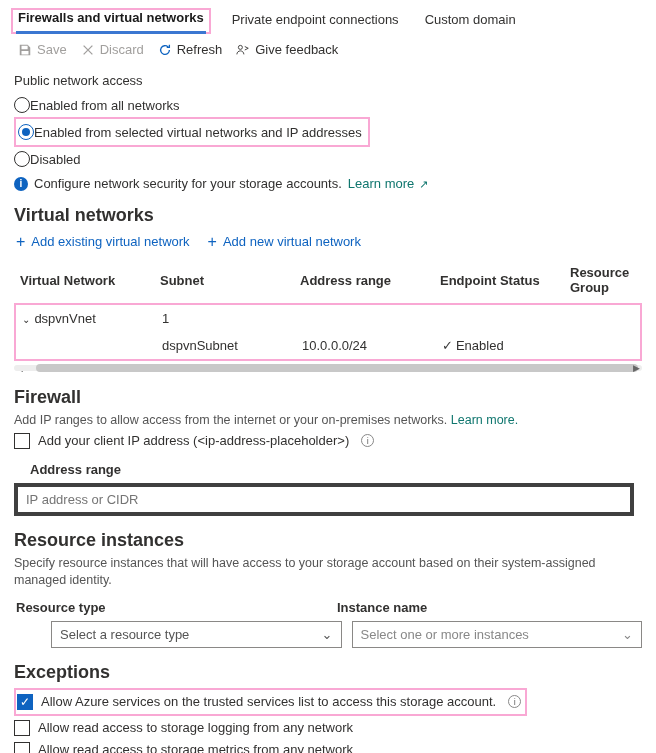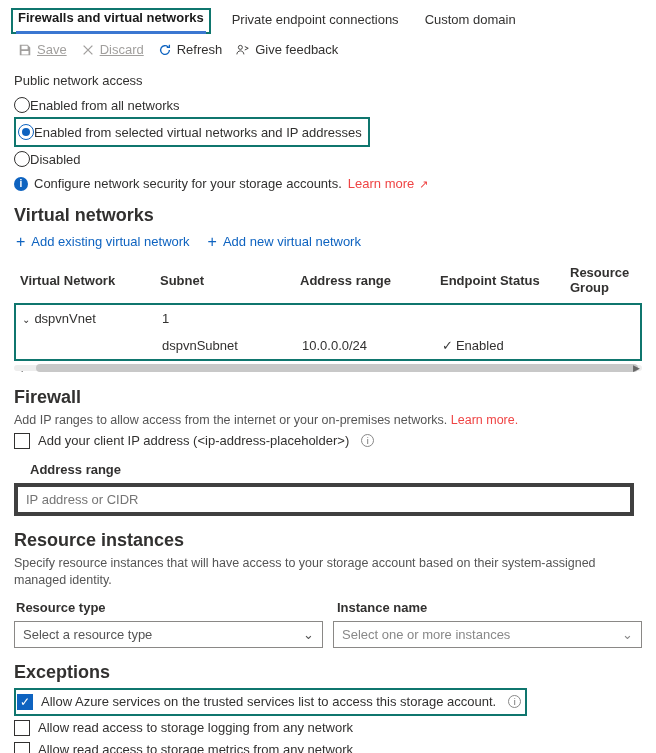--- a/index.html
+++ b/index.html
@@ -32,27 +32,27 @@
     gap: 14px;
     padding: 8px 0 10px 4px;
     color: #555;
   }
   .toolbar .btn {
     display: flex;
     align-items: center;
     gap: 5px;
     cursor: pointer;
   }
-  .toolbar .btn.disabled { color: #a19f9d; cursor: default; text-decoration: underline; }
+  .toolbar .btn.disabled { color: #a19f9d; cursor: default; }
   .toolbar svg { width: 14px; height: 14px; }
   
   .section-label { font-size: 13px; margin: 6px 0 6px 0; }
   .section-head { font-weight: 600; font-size: 18px; margin: 14px 0 4px 0; }
   .helptext { font-size: 12.5px; color: #555; line-height: 1.4; }
-  a.link { color: #ef4444; text-decoration: none; cursor: pointer; }
+  a.link { color: #0f766e; text-decoration: none; cursor: pointer; }
   
   .radio-row {
     display: flex;
     align-items: center;
     gap: 0;
     padding: 3px 0;
   }
   .radio-outer {
     width: 16px; height: 16px;
     border: 1px solid #323130;
@@ -99,35 +99,35 @@
   
   .field-label { font-weight:600; font-size:13px; margin:10px 0 6px 16px;}
   .text-input {
     width: 100%; max-width:620px;
     border:4px solid #404040;
     padding:5px 8px;
     font-size:13px;
     color:#555;
     margin-left:0;
   }
-  .select-row { display:flex; gap:10px; margin-top:6px;}
+  .select-row { display:flex; gap:10px; margin-top:6px;margin-left:37px;}
   .fake-select {
     flex:1;
     border:1px solid #8a8886;
     padding:5px 8px;
     display:flex; justify-content:space-between; align-items:center;
     font-size:13px;
     color:#555;
     cursor:pointer;
     background:#fff;
   }
   .col-labels { display:flex; gap:14px; margin-top:10px;}
   .col-labels .cl { flex:1; font-weight:600; font-size:13px; padding-left:2px;}
   
-  .hl { border:2px solid #0f766e; }
+  .hl { border:2px solid #f9a8d4; }
   .hl-tab { padding:0 3px 3px 3px; margin:-2px -3px -1px -3px; display:inline-block;}
   .hl-radio { padding:2px 6px 2px 2px; display:inline-flex; margin:1px 0;}
   .hl-table { padding:0; margin-top:2px;}
   .hl-exc { padding:1px 4px 1px 1px; display:inline-flex; margin:1px 0;}
 </style>
 </head>
 <body>
 
 
 

